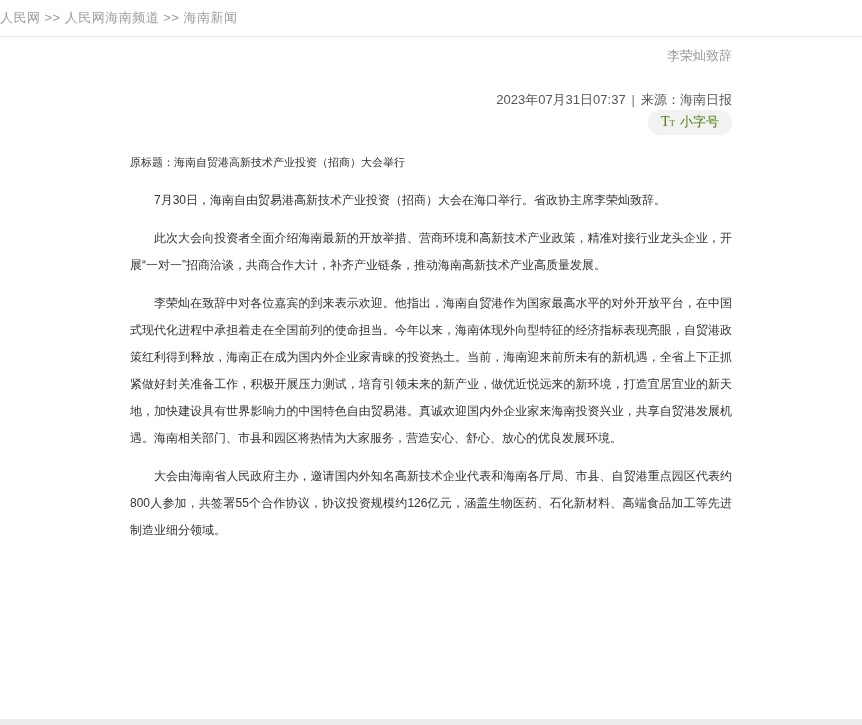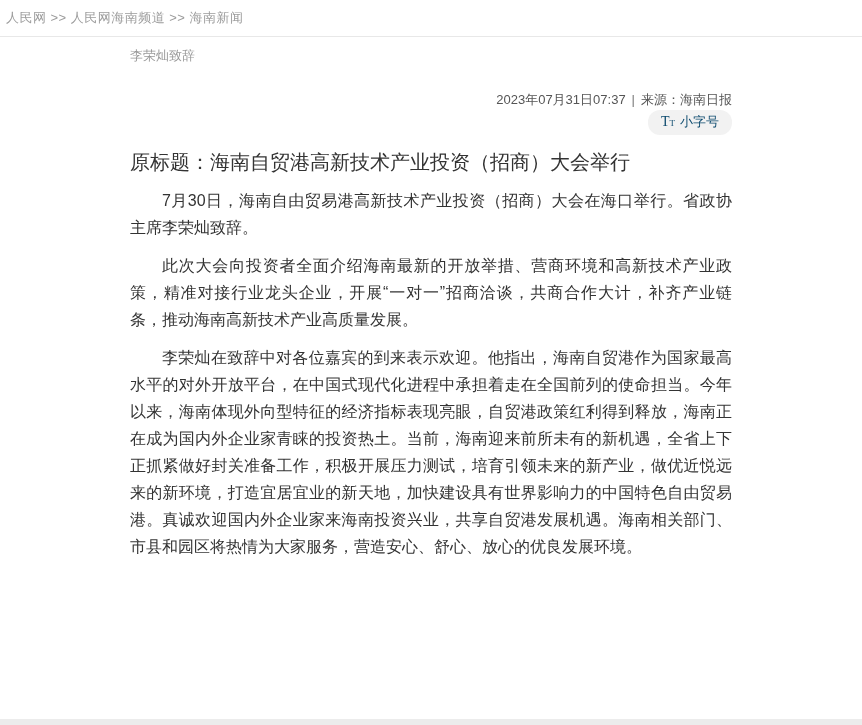--- a/index.html
+++ b/index.html
@@ -8,21 +8,21 @@
     width: 862px;
     height: 725px;
     position: relative;
     overflow: hidden;
     font-family: "Liberation Sans", "DejaVu Sans", sans-serif;
     color: #333;
   }
   
   .breadcrumb-bar {
     width: 100%;
-    padding: 9px 0 9px 6px;
+    padding: 9px 0 9px 0;
     border-bottom: 1px solid #e8e8e8;
     font-size: 13px;
     color: #9c9c9c;
     letter-spacing: .5px;
   }
   .breadcrumb-bar a {
     color: #9c9c9c;
     text-decoration: none;
     cursor: pointer;
   }
@@ -36,21 +36,21 @@
   .article-title {
     margin-top: 26px;
     text-align: center;
     font-size: 24px;
     line-height: 32px;
     font-weight: 700;
     color: #2b2b2b;
   }
   .article-subtitle {
     margin-top: 10px;
-    text-align: left;
+    text-align: right;
     font-size: 13px;
     color: #999;
   }
   .article-meta {
     position: relative;
     margin-top: 26px;
     height: 44px;
   }
   .meta-date-line {
     text-align: right;
@@ -61,40 +61,40 @@
   .meta-date-line a { color: #555; text-decoration: none; cursor: pointer; }
   .font-size-pill {
     position: absolute;
     right: 0;
     top: 19px;
     background: #f2f2f2;
     border: none;
     border-radius: 12px;
     padding: 4px 13px;
     font-size: 13px;
-    color: #0c4a6e;
+    color: #4d7c0f;
     cursor: pointer;
     font-family: inherit;
     display: inline-flex;
     align-items: baseline;
     line-height: 15px;
   }
   .tt-icon { font-family: "Liberation Serif", "DejaVu Serif", serif; margin-right: 5px; }
   .tt-icon .t-big { font-size: 14px; }
   .tt-icon .t-small { font-size: 9px; }
 
   .article-body { margin-top: 14px; }
   .original-title {
-    font-size: 20px;
+    font-size: 11px;
     line-height: 27px;
     color: #333;
     margin-bottom: 11px;
   }
   .article-body p.para {
-    font-size: 16px;
+    font-size: 12px;
     line-height: 27px;
     color: #333;
     text-indent: 2em;
     margin-bottom: 11px;
     text-align: justify;
   }
   .page-bottom-edge {
     position: absolute;
     left: 0;
     bottom: 0;
@@ -123,18 +123,19 @@
       <span class="tt-icon"><span class="t-big">T</span><span class="t-small">T</span></span>
       <span>小字号</span>
     </button>
   </div>
 
   <div class="article-body">
     <p class="original-title">原标题：海南自贸港高新技术产业投资（招商）大会举行</p>
     <p class="para">7月30日，海南自由贸易港高新技术产业投资（招商）大会在海口举行。省政协主席李荣灿致辞。</p>
     <p class="para">此次大会向投资者全面介绍海南最新的开放举措、营商环境和高新技术产业政策，精准对接行业龙头企业，开展“一对一”招商洽谈，共商合作大计，补齐产业链条，推动海南高新技术产业高质量发展。</p>
     <p class="para">李荣灿在致辞中对各位嘉宾的到来表示欢迎。他指出，海南自贸港作为国家最高水平的对外开放平台，在中国式现代化进程中承担着走在全国前列的使命担当。今年以来，海南体现外向型特征的经济指标表现亮眼，自贸港政策红利得到释放，海南正在成为国内外企业家青睐的投资热土。当前，海南迎来前所未有的新机遇，全省上下正抓紧做好封关准备工作，积极开展压力测试，培育引领未来的新产业，做优近悦远来的新环境，打造宜居宜业的新天地，加快建设具有世界影响力的中国特色自由贸易港。真诚欢迎国内外企业家来海南投资兴业，共享自贸港发展机遇。海南相关部门、市县和园区将热情为大家服务，营造安心、舒心、放心的优良发展环境。</p>
+    <p class="para">大会由海南省人民政府主办，邀请国内外知名高新技术企业代表和海南各厅局、市县、自贸港重点园区代表约800人参加，共签署55个合作协议，协议投资规模约126亿元，涵盖生物医药、石化新材料、高端食品加工等先进制造业细分领域。</p>
 
   </div>
 
 </div>
 
 <div class="page-bottom-edge"></div>
 
 </body></html>

